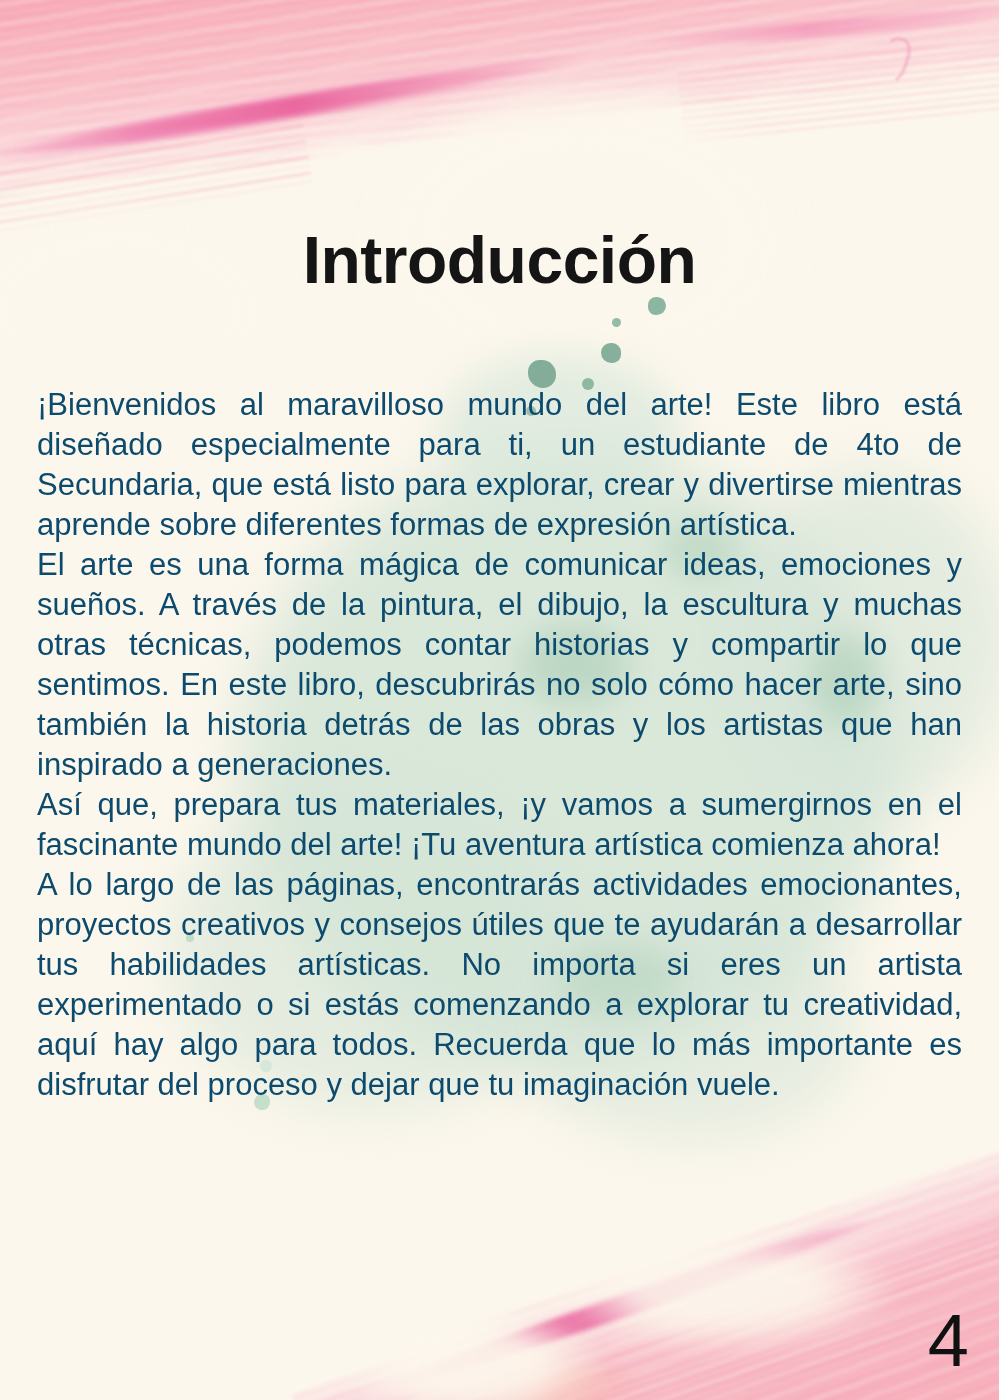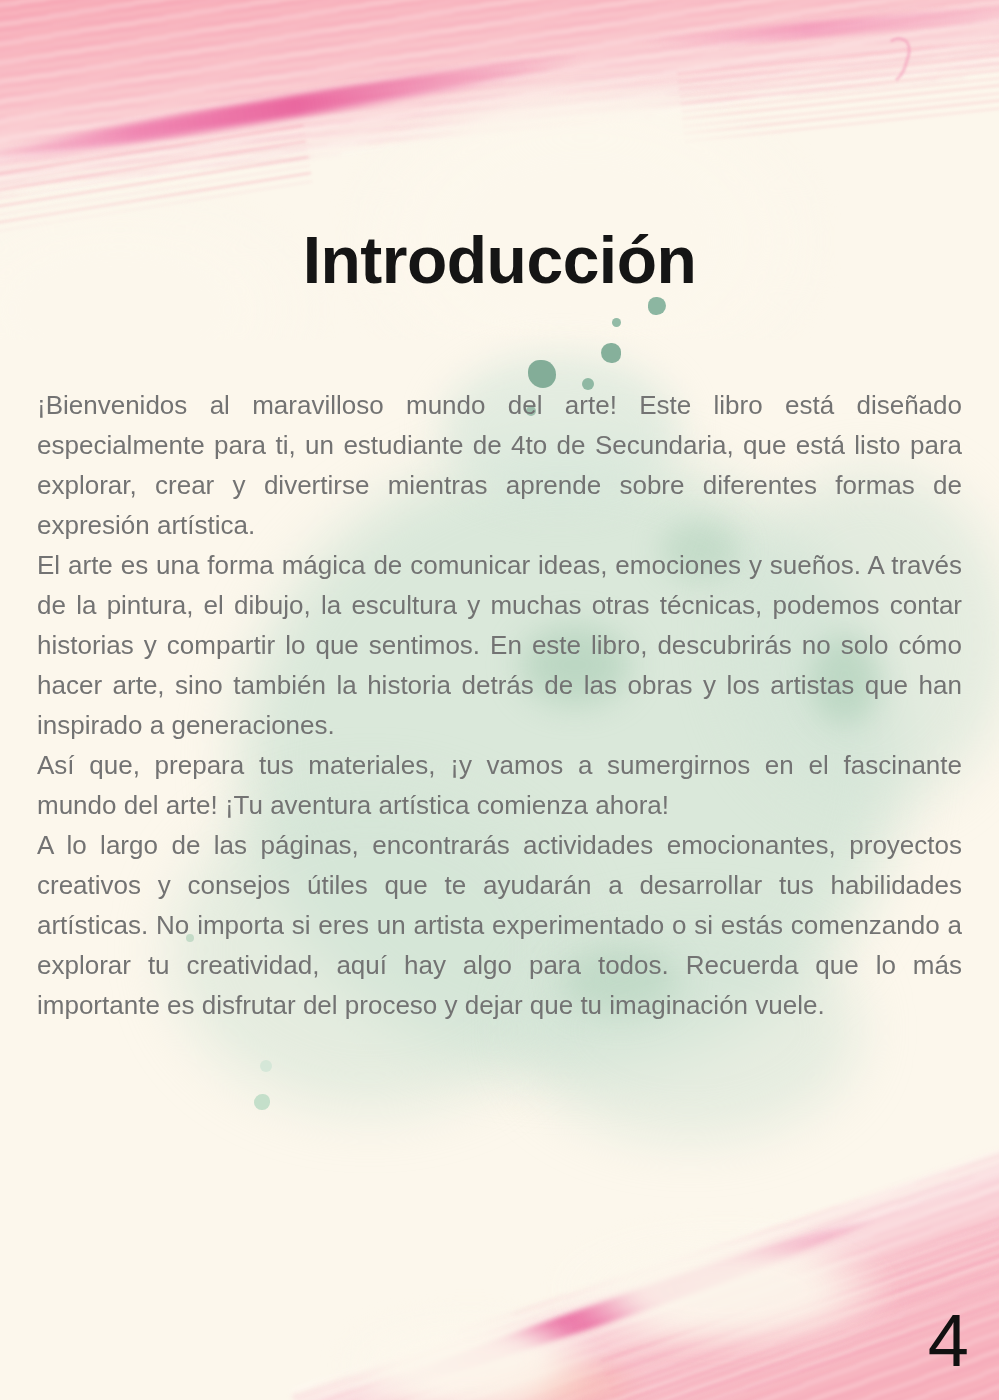--- a/index.html
+++ b/index.html
@@ -137,21 +137,21 @@
 
   
   .title {
     position: absolute; top: 222px; left: 0; right: 0; z-index: 2;
     margin: 0; text-align: center;
     font-size: 66px; font-weight: 700; letter-spacing: -0.5px;
     color: #151515;
   }
   .content {
     position: absolute; left: 37px; right: 37px; top: 385px; z-index: 2;
-    font-size: 26px; line-height: 40px; color: #737373;
+    font-size: 31px; line-height: 40px; color: #0c4a6e;
     text-align: justify;
   }
   .content p { margin: 0; }
   .page-number {
     position: absolute; right: 30px; bottom: 22px; z-index: 2;
     font-size: 74px; font-weight: 400; line-height: 1; color: #111;
   }
 </style>
 </head>
 <body>

